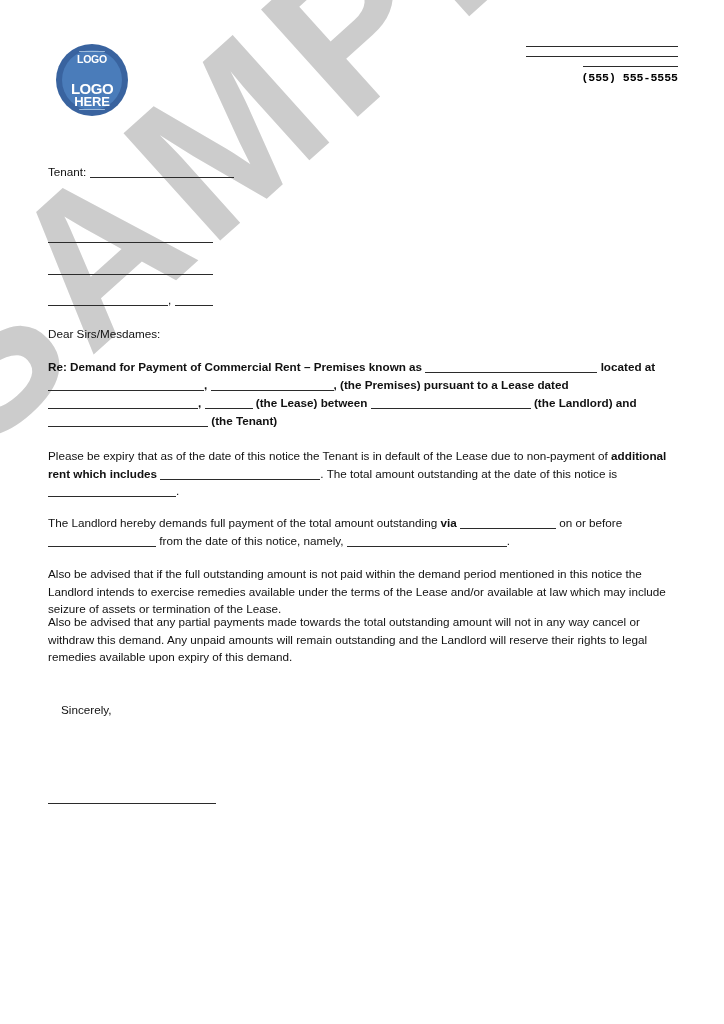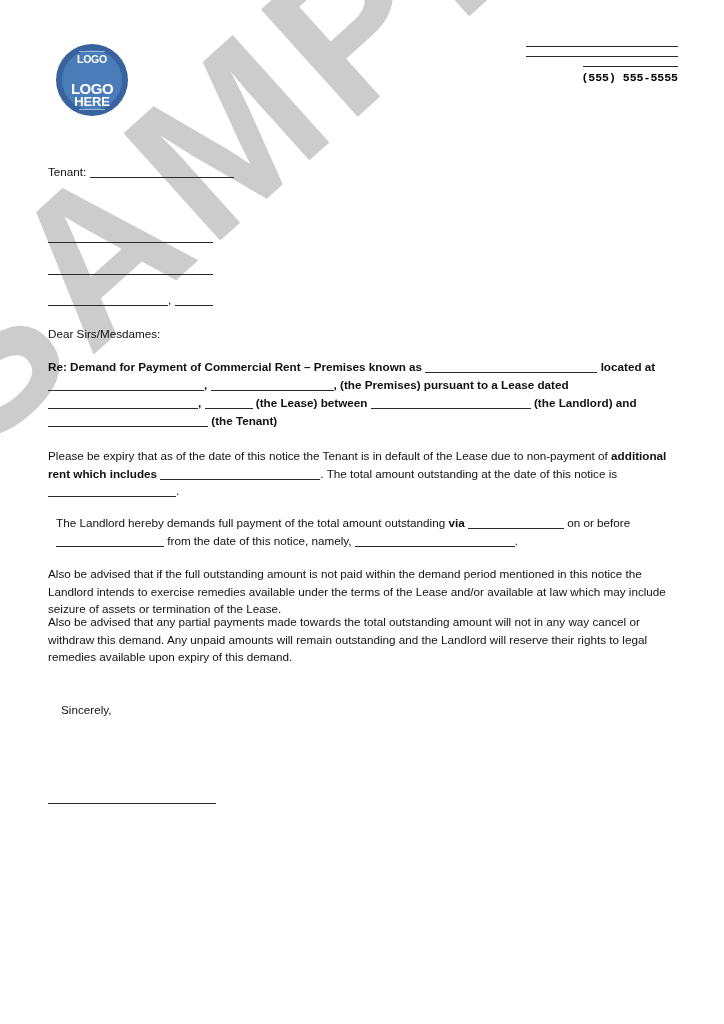--- a/index.html
+++ b/index.html
@@ -176,21 +176,21 @@
 
   .re-para {
     position: absolute;
     top: 358px;
     left: 0;
     width: 630px;
     font-weight: bold;
     line-height: 18px;
   }
   .p1 { position: absolute; top: 447px; left: 0; width: 630px; }
-  .p2 { position: absolute; top: 514px; left: 8px; width: 630px; }
+  .p2 { position: absolute; top: 514px; left: 0; width: 630px; }
   .p3 { position: absolute; top: 565px; left: 0; width: 630px; }
   .p4 { position: absolute; top: 613px; left: 0; width: 630px; }
   .sincerely { position: absolute; top: 701px; left: 13px; }
 
   .sig-line {
     position: absolute;
     top: 803px;
     left: 0;
     width: 168px;
     border-bottom: 1.3px solid #2b2b2b;

